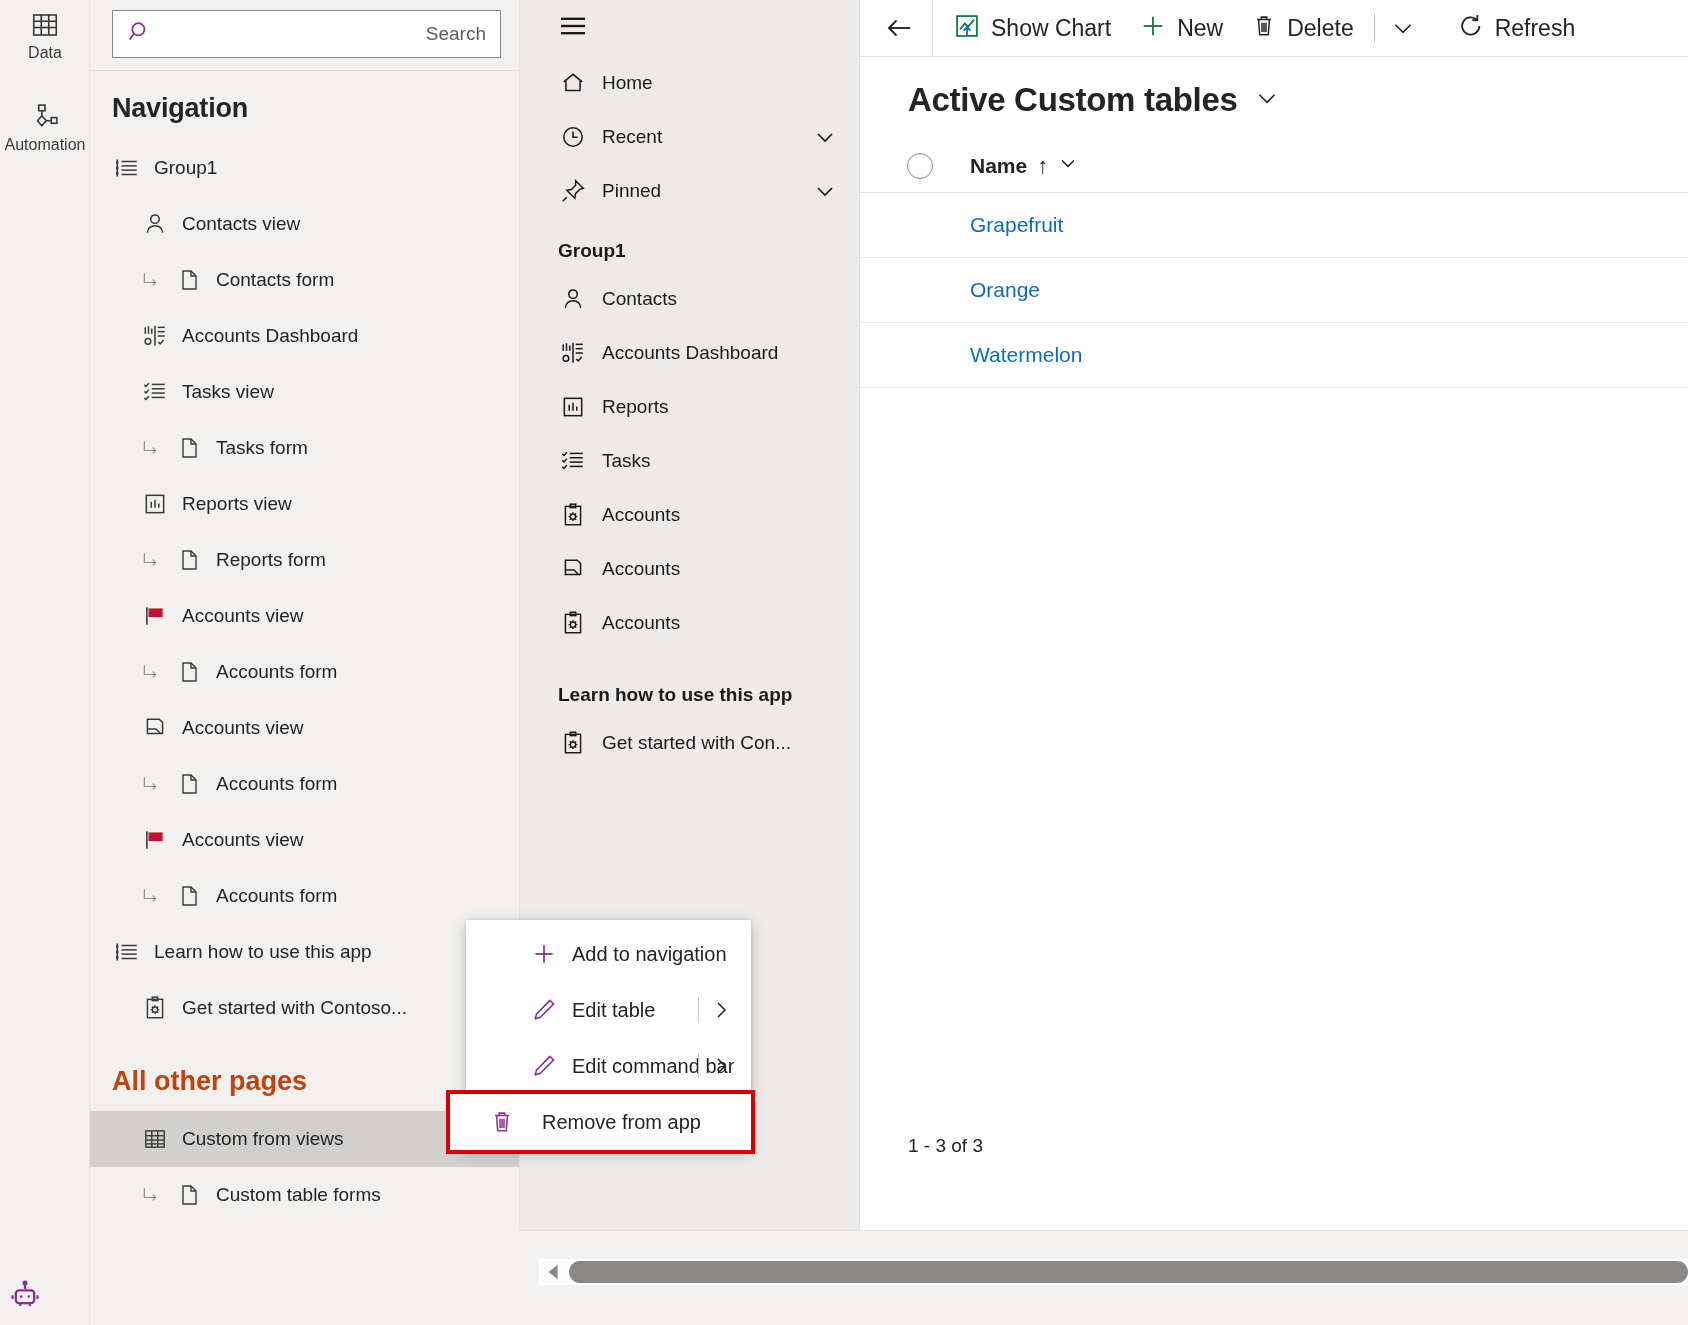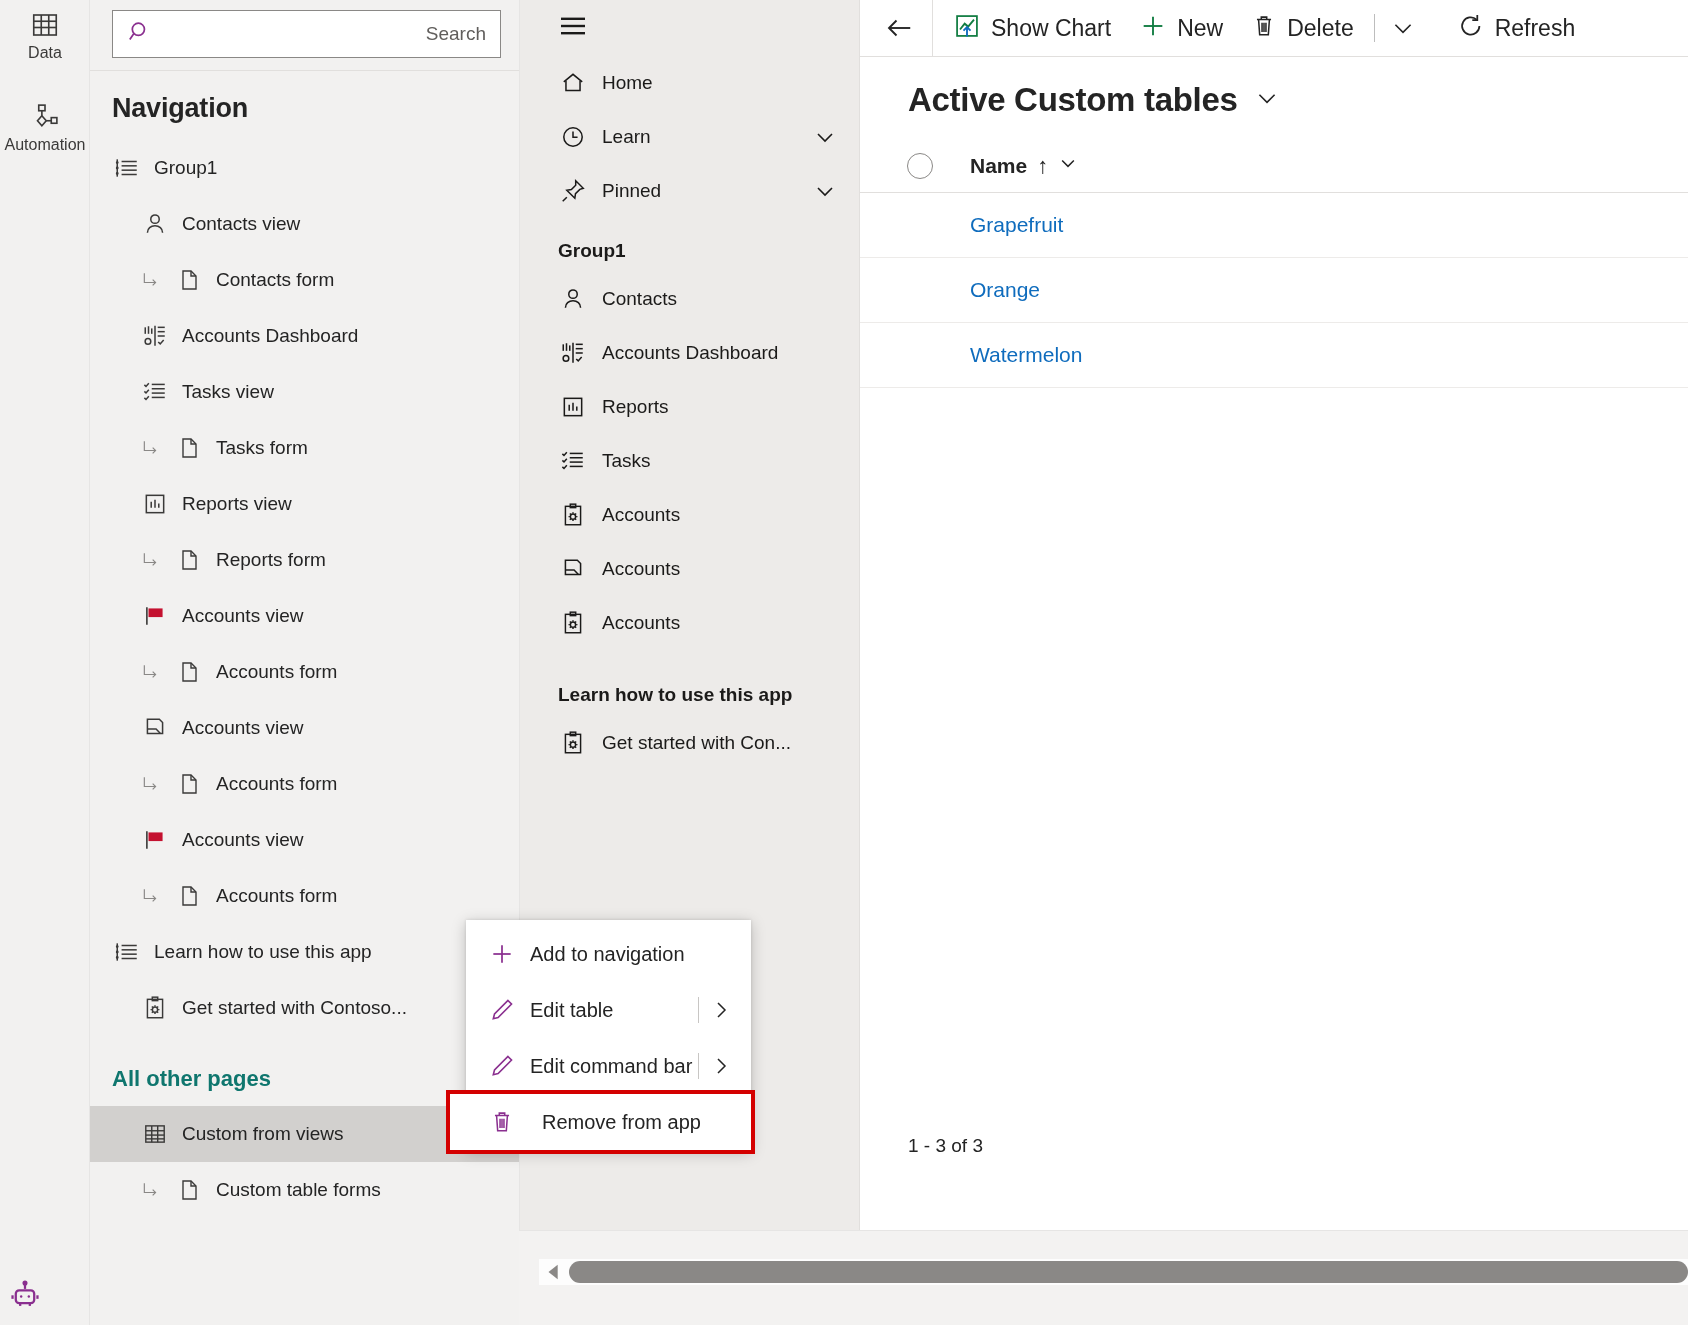--- a/index.html
+++ b/index.html
@@ -126,24 +126,24 @@
   }
   .ellipsis {
     position: absolute;
     right: 26px;
     color: #6b2d84;
     font-size: 22px;
     letter-spacing: 2px;
     line-height: 1;
   }
   .section-title {
-    font-size: 22px;
+    font-size: 27px;
     font-weight: bold;
     padding: 30px 0 14px 22px;
-    color: #0f766e;
+    color: #c2410c;
   }
 
   
   .previewpane {
     width: 340px;
     flex: 0 0 340px;
     background: #edebe9;
     position: relative;
     overflow: hidden;
     border-right: 1px solid #e1dfdd;
@@ -342,23 +342,24 @@
     width: 285px;
     background: #ffffff;
     box-shadow: 0 3px 14px rgba(0,0,0,0.22), 0 0 3px rgba(0,0,0,0.12);
     z-index: 50;
     padding: 6px 0 0 0;
   }
   .ctx-item {
     display: flex;
     align-items: center;
     height: 56px;
-    padding-left: 22px;
+    padding-left: 36px;
     cursor: pointer;
     position: relative;
+    margin-left: 28px;
   }
   .ctx-item .ico {
     width: 28px; flex: 0 0 28px;
     display: flex; align-items: center; justify-content: center;
   }
   .ctx-item .lbl {
     font-size: 20px;
     color: #242424;
     margin-left: 14px;
     white-space: nowrap;
@@ -736,21 +737,21 @@
         <span class="txt">Home</span>
       </div>
 
       <div class="pv-row">
         <span class="ico">
           <svg width="26" height="26" viewBox="0 0 24 24" fill="none" stroke="#1b1a19" stroke-width="1.4">
             <circle cx="12" cy="12" r="8.5"></circle>
               <path d="M12 7v5.2h4.2"></path>
           </svg>
         </span>
-        <span class="txt">Learn</span>
+        <span class="txt">Recent</span>
         <span class="chev">
           <svg width="24" height="24" viewBox="0 0 24 24" fill="none" stroke="#1b1a19" stroke-width="1.6">
               <path d="M5 9l7 7 7-7"></path>
             </svg>
         </span>
       </div>
 
       <div class="pv-row">
         <span class="ico">
           <svg width="26" height="26" viewBox="0 0 24 24" fill="none" stroke="#1b1a19" stroke-width="1.4">

